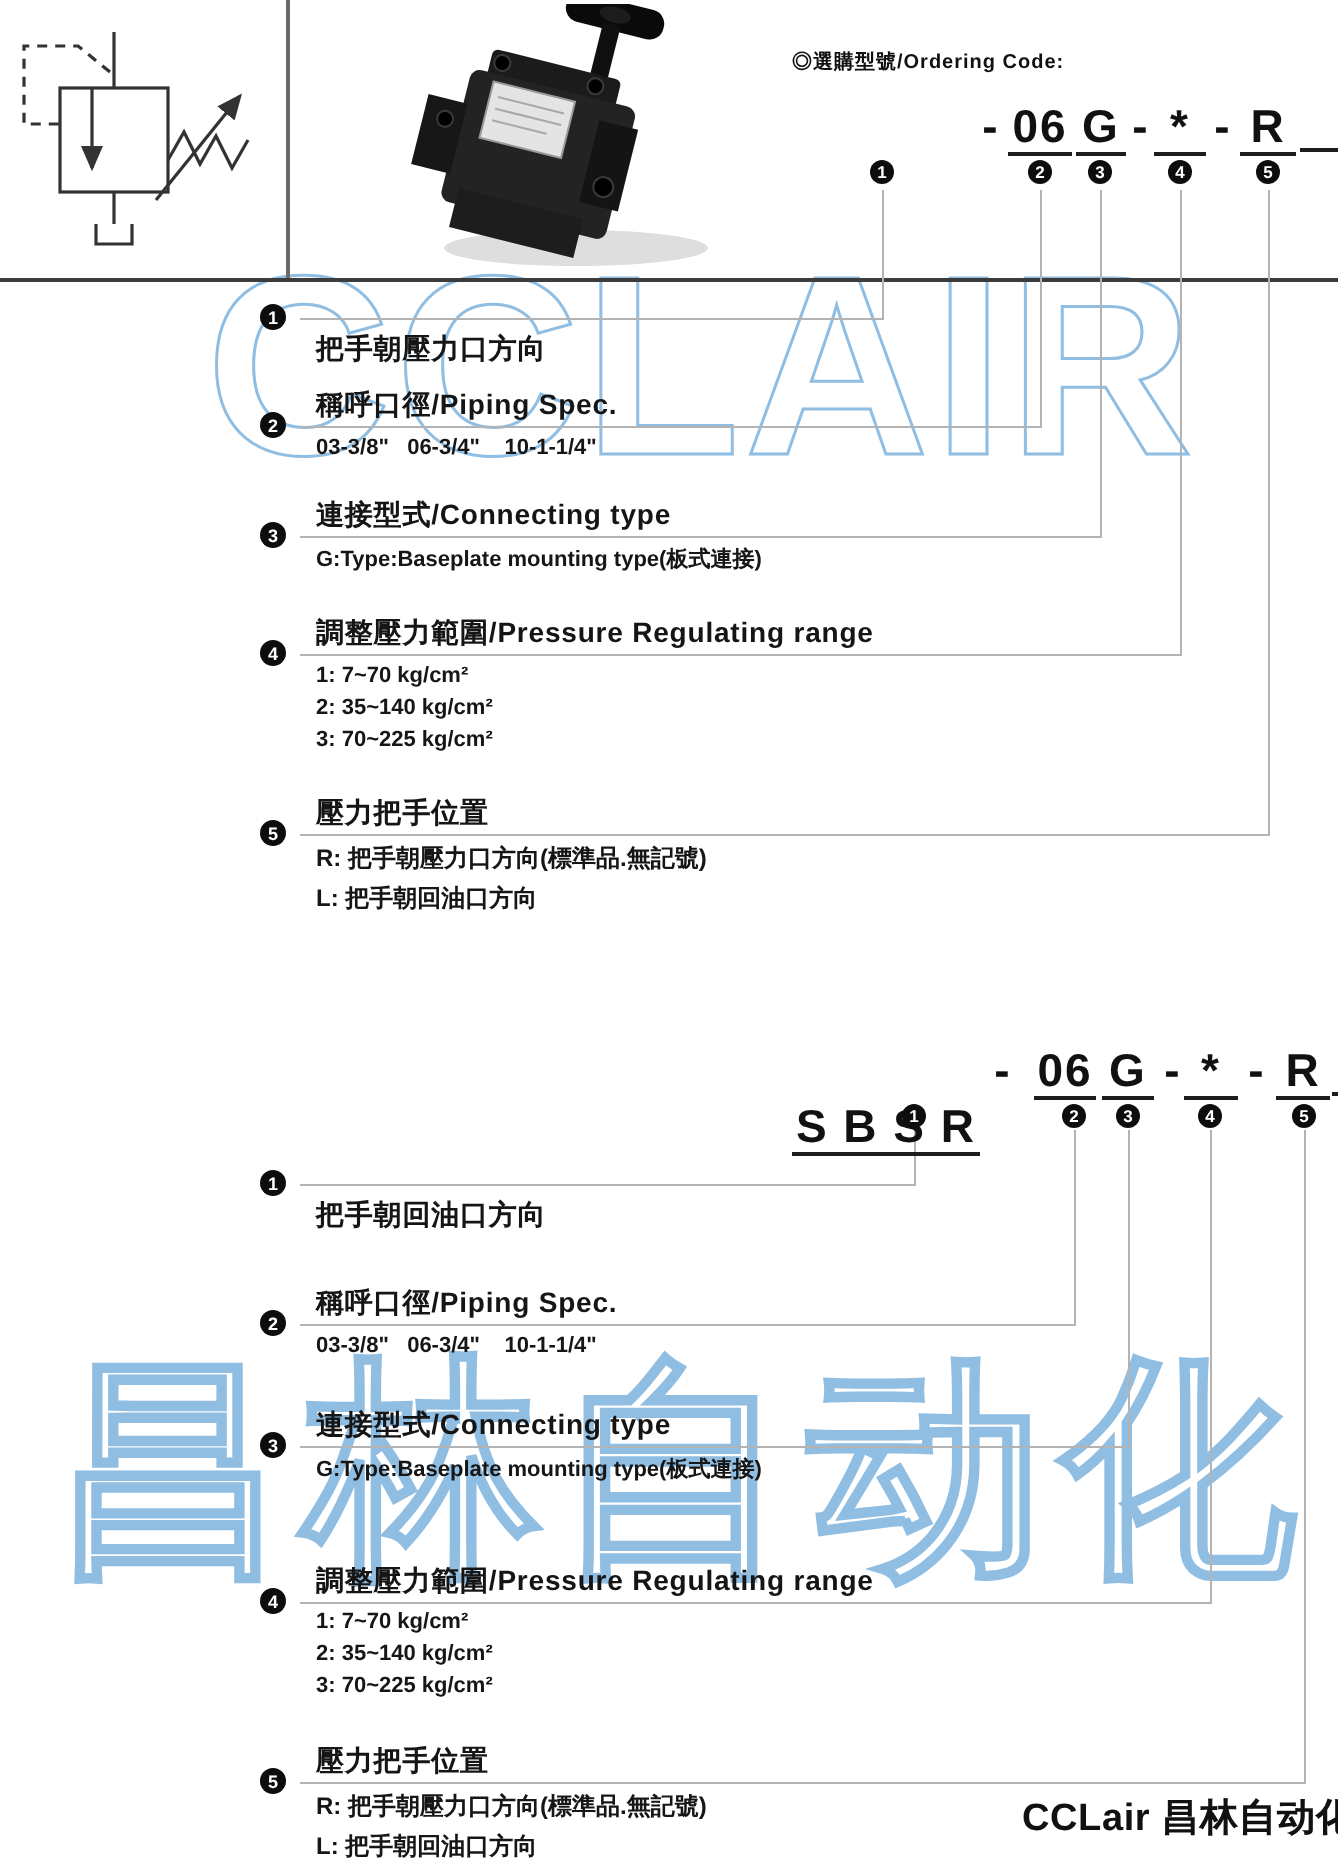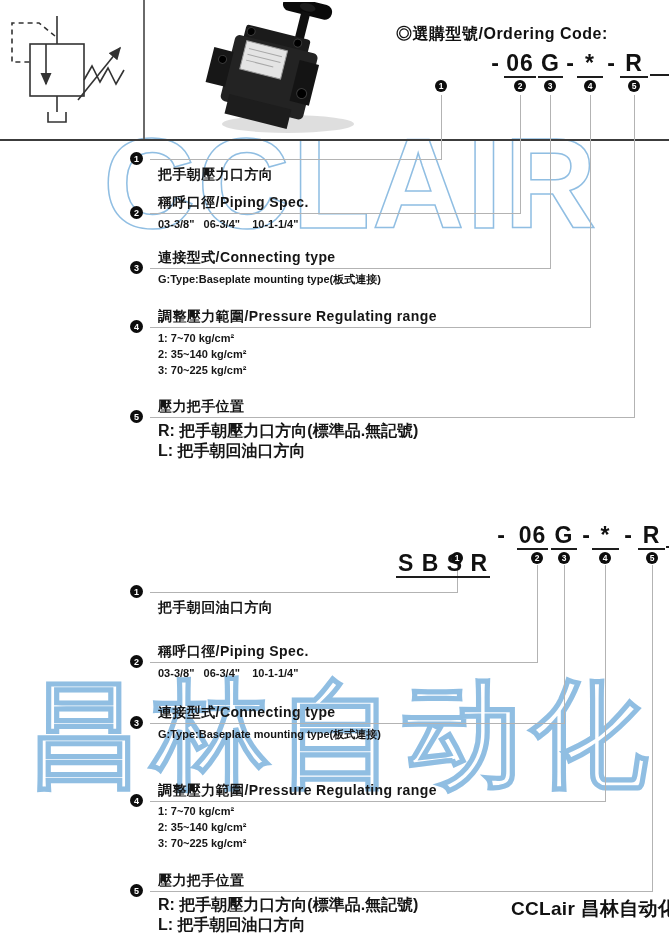--- a/index.html
+++ b/index.html
@@ -7,38 +7,38 @@
         font-family:"Liberation Sans",sans-serif;color:#111;}
   
   .wm{position:absolute;font-weight:bold;color:transparent;
       -webkit-text-stroke:1.5px #7db3de;opacity:.85;z-index:1;pointer-events:none;}
   .wm-top{left:103px;top:110px;font-size:128px;letter-spacing:2px;}
   .wm-bottom{left:26px;top:656px;font-size:118px;letter-spacing:8px;}
   
   .hrule{position:absolute;left:0;top:139px;width:669px;height:2px;background:#3c3c3c;z-index:2;}
   .vdivider{position:absolute;left:143px;top:0;width:2px;height:139px;background:#6a6a6a;z-index:2;}
   
-  .ord-header{position:absolute;left:396px;top:24px;font-size:16px;font-weight:bold;
+  .ord-header{position:absolute;left:396px;top:24px;font-size:10px;font-weight:bold;
               letter-spacing:.5px;z-index:3;white-space:pre;}
   .seg{position:absolute;height:26px;border-bottom:2px solid #1d1d1d;text-align:center;
        font-size:23px;font-weight:bold;letter-spacing:1px;z-index:3;line-height:26px;}
   .segdash{position:absolute;height:26px;text-align:center;font-size:23px;font-weight:bold;
            z-index:3;line-height:26px;}
   .ext{position:absolute;border-top:2px solid #1d1d1d;height:0;z-index:3;}
   .cbullet{position:absolute;width:12px;height:12px;border-radius:50%;background:#0d0d0d;color:#fff;
            font-size:8.5px;font-weight:bold;display:flex;align-items:center;justify-content:center;z-index:3;}
   
   .lline{position:absolute;border-right:1px solid #b3b3b3;border-bottom:1px solid #b3b3b3;z-index:2;}
   
   .ibullet{position:absolute;width:13px;height:13px;border-radius:50%;background:#0d0d0d;color:#fff;
            font-size:9px;font-weight:bold;display:flex;align-items:center;justify-content:center;z-index:3;}
   .ititle{position:absolute;font-size:14px;font-weight:bold;letter-spacing:.4px;
           white-space:pre;z-index:3;color:#151515;}
   .isub{position:absolute;font-size:11px;font-weight:bold;white-space:pre;z-index:3;color:#161616;}
-  .isub-lg{font-size:16px;}
+  .isub-lg{font-size:12px;}
   .footer{position:absolute;left:511px;top:896px;font-size:19px;font-weight:bold;
           letter-spacing:.3px;z-index:3;white-space:pre;}
   .symbolbox{position:absolute;left:2px;top:6px;z-index:2;}
   .photobox{position:absolute;left:188px;top:2px;z-index:2;}
 </style>
 </head>
 <body>
 
 <div class="page">
 

